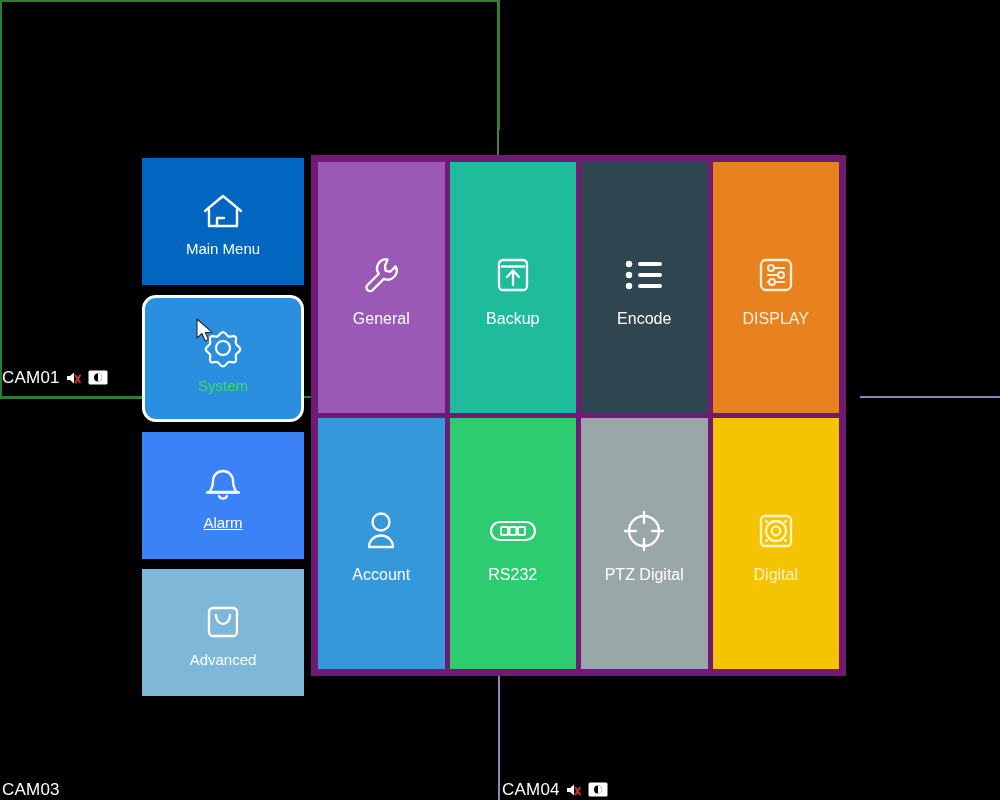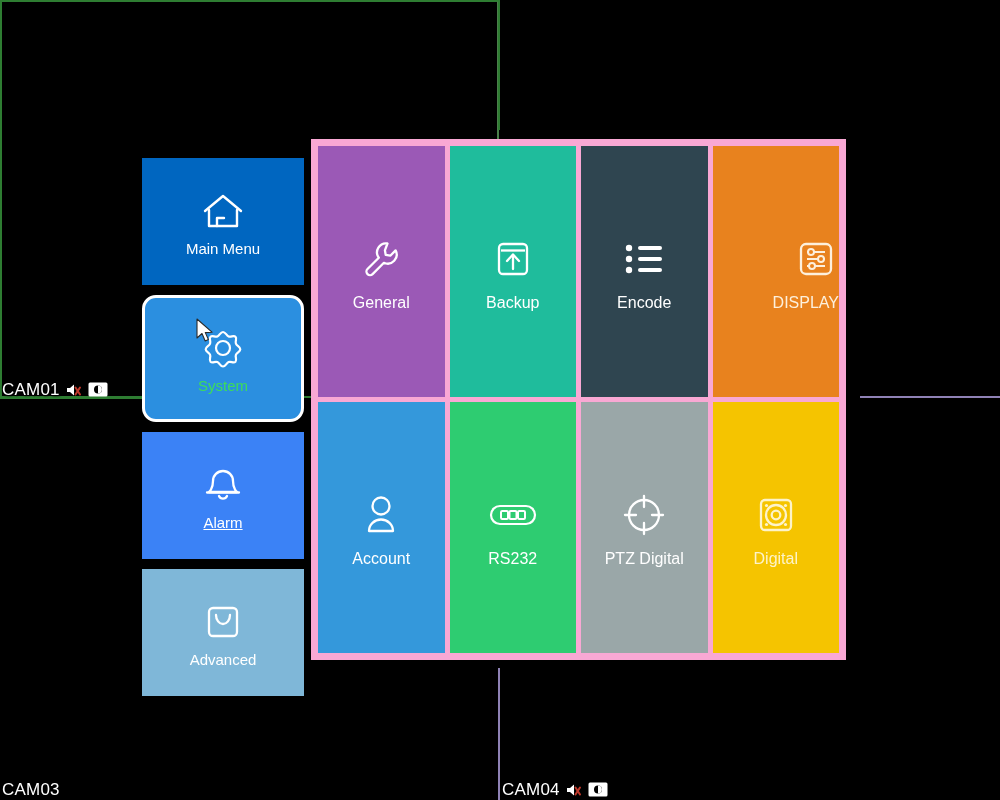--- a/index.html
+++ b/index.html
@@ -99,24 +99,24 @@
   .nav-label {
     font-size: 15px;
     line-height: 1;
   }
   .nav-item.selected .nav-label { color: #3ddc5b; }
 
   
   #tile-panel {
     position: absolute;
     left: 169px;
-    top: 0;
+    top: 16px;
     width: 535px;
     height: 521px;
-    background: #f9a8d4;
+    background: #701a75;
     box-sizing: border-box;
     padding: 7px;
     display: grid;
     grid-template-columns: repeat(4, 1fr);
     grid-template-rows: repeat(2, 1fr);
     gap: 5px;
   }
   .tile {
     position: relative;
     display: flex;
@@ -160,21 +160,21 @@
 
   <div class="divider green" style="left:498px; top:0; width:2px; height:130px;"></div>
   <div class="divider" style="left:498px; top:0px; width:1px; height:0px;"></div>
 
   <div class="divider green" style="left:0; top:397px; width:160px; height:2px;"></div>
 
   <div class="divider" style="left:860px; top:396px; width:140px; height:2px;"></div>
 
   <div class="divider" style="left:498px; top:668px; width:2px; height:132px;"></div>
 
-  <div class="cam-label" style="left:2px; top:381px;">
+  <div class="cam-label" style="left:2px; top:369px;">
     <span class="cam-name">CAM01</span>
     <span class="osd-icon">
       <svg width="18" height="16" viewBox="0 0 18 16">
         <path d="M2 6 h3 L9 2.5 v11 L5 10 H2 z" fill="#ffffff"></path>
         <path d="M10.5 5.5 L15 12.5" stroke="#c0392b" stroke-width="2" stroke-linecap="round" fill="none"></path>
         <path d="M15 5.5 L10.5 12.5" stroke="#c0392b" stroke-width="2" stroke-linecap="round" fill="none"></path>
       </svg>
     </span>
     <span class="osd-icon">
       <svg width="20" height="15" viewBox="0 0 20 15">
@@ -308,21 +308,21 @@
           <circle cx="9" cy="21" r="3.2" fill="#fff"></circle>
           <circle cx="9" cy="32" r="3.2" fill="#fff"></circle>
           <rect x="18" y="8" width="24" height="4" rx="2" fill="#fff"></rect>
           <rect x="18" y="19" width="24" height="4" rx="2" fill="#fff"></rect>
           <rect x="18" y="30" width="24" height="4" rx="2" fill="#fff"></rect>
         </svg>
       </span>
       <span class="tile-label">Encode</span>
     </div>
 
-    <div class="tile" style="background:#e8821e; color:#fdf0dc;align-items:flex-end;">
+    <div class="tile" style="background:#e8821e; color:#fdf0dc;">
       <span class="tile-icon">
         <svg width="46" height="46" viewBox="0 0 46 46">
           <rect x="8" y="8" width="30" height="30" rx="5" fill="none" stroke="#fdf0dc" stroke-width="2.3"></rect>
           <line x1="14" y1="16" x2="32" y2="16" stroke="#fdf0dc" stroke-width="2"></line>
           <line x1="14" y1="23" x2="32" y2="23" stroke="#fdf0dc" stroke-width="2"></line>
           <line x1="14" y1="30" x2="32" y2="30" stroke="#fdf0dc" stroke-width="2"></line>
           <circle cx="18" cy="16" r="3" fill="#e8821e" stroke="#fdf0dc" stroke-width="2"></circle>
           <circle cx="28" cy="23" r="3" fill="#e8821e" stroke="#fdf0dc" stroke-width="2"></circle>
           <circle cx="19" cy="30" r="3" fill="#e8821e" stroke="#fdf0dc" stroke-width="2"></circle>
         </svg>

